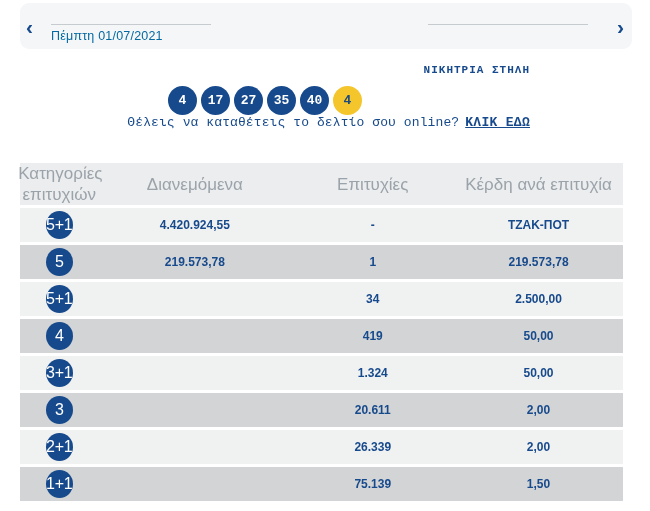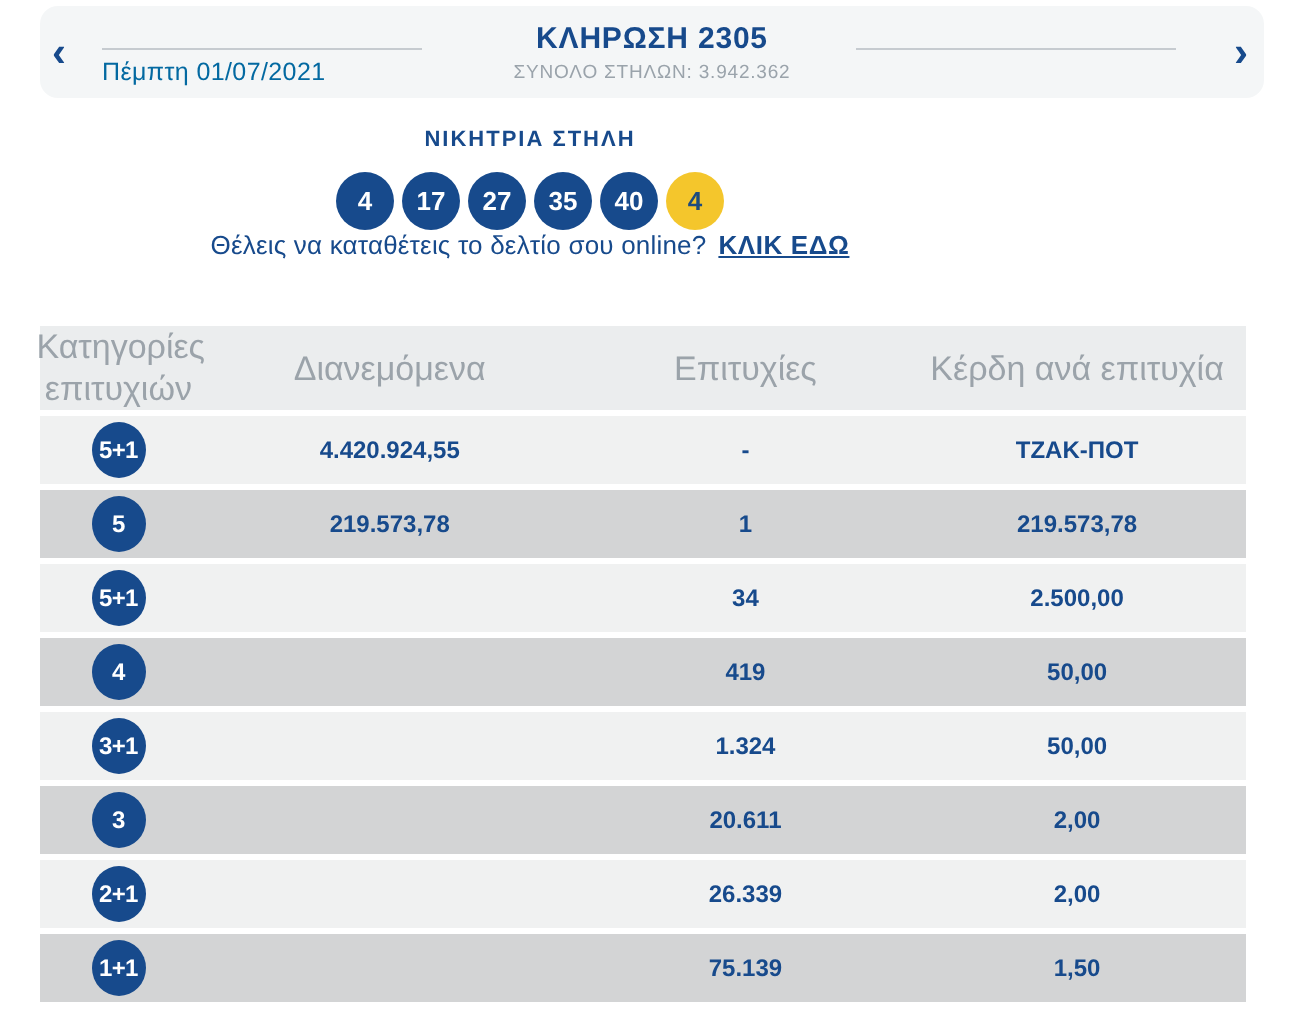--- a/index.html
+++ b/index.html
@@ -28,21 +28,21 @@
     display:block;margin-top:4px;font-size:12.5px;color:#0369a1;letter-spacing:.2px;
   }
   .header-center{
     position:absolute;left:50%;top:8px;transform:translateX(-50%);
     text-align:center;white-space:nowrap;
   }
   .draw-title{font-size:15px;font-weight:bold;color:#174a8c;letter-spacing:.4px;}
   .draw-subtitle{margin-top:3px;font-size:9.5px;color:#9aa3ab;letter-spacing:.4px;}
 
   
-  .winning{position:absolute;left:0;top:64px;width:530px;text-align:center;}
+  .winning{position:absolute;left:0;top:64px;width:530px;text-align:right;font-family:Liberation Mono, monospace;}
   .winning-title{
     margin:0;font-size:11px;font-weight:bold;color:#174a8c;letter-spacing:1px;
   }
   .numbers{
     margin-top:10px;display:flex;justify-content:center;gap:4px;
   }
   .num{
     width:29px;height:29px;border-radius:50%;
     background:#174a8c;color:#ffffff;
     display:inline-flex;align-items:center;justify-content:center;
@@ -67,36 +67,32 @@
     height:42px;background:#ebedee;color:#9ba3aa;font-size:17px;line-height:1.25;
   }
   .t-head .hcell{ text-align:center;}
   .t-head .hcell.first{max-width:82px;}
   .t-body-row{height:34px;margin-top:3px;font-size:12px;font-weight:bold;color:#174a8c;}
   .t-body-row.light{background:#f0f1f1;}
   .t-body-row.dark{background:#d3d4d5;}
   .badge{
     width:27px;height:28px;border-radius:50%;background:#174a8c;color:#ffffff;
     display:inline-flex;align-items:center;justify-content:center;
-    font-size:12px;font-weight:bold;letter-spacing:-.3px;
+    font-size:16px;font-weight:normal;letter-spacing:-.3px;
   }
   .cell{text-align:left;}
 </style>
 </head>
 <body>
 
 <header class="draw-header">
   <button class="nav-arrow nav-prev">‹</button>
   <div class="side-left">
     <div class="rule"></div>
     <span class="draw-date">Πέμπτη 01/07/2021</span>
-  </div>
-  <div class="header-center">
-    <div class="draw-title">ΚΛΗΡΩΣΗ 2305</div>
-    <div class="draw-subtitle">ΣΥΝΟΛΟ ΣΤΗΛΩΝ: 3.942.362</div>
   </div>
   <div class="side-right">
     <div class="rule"></div>
   </div>
   <button class="nav-arrow nav-next">›</button>
 </header>
 
 <section class="winning">
   <h2 class="winning-title">ΝΙΚΗΤΡΙΑ ΣΤΗΛΗ</h2>
   <div class="numbers">

